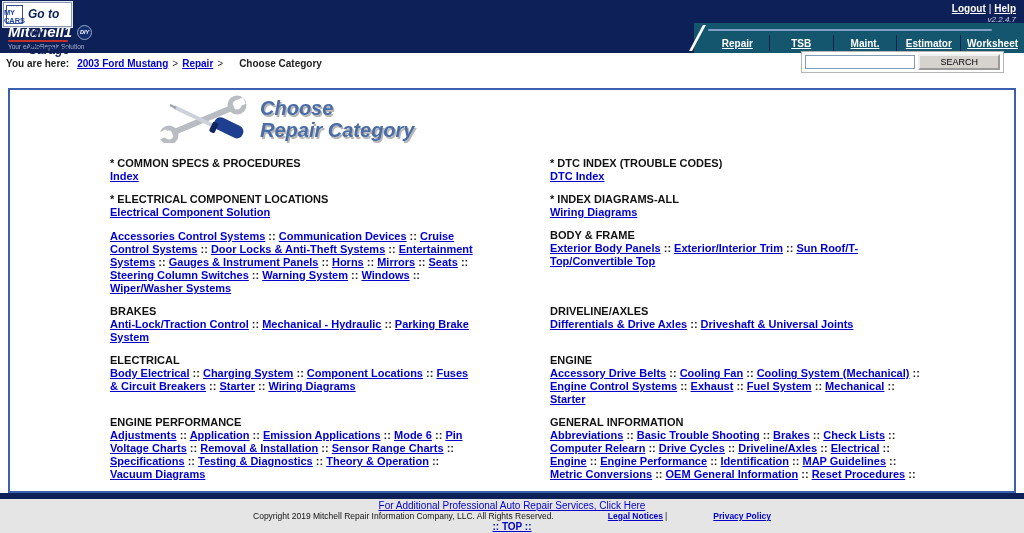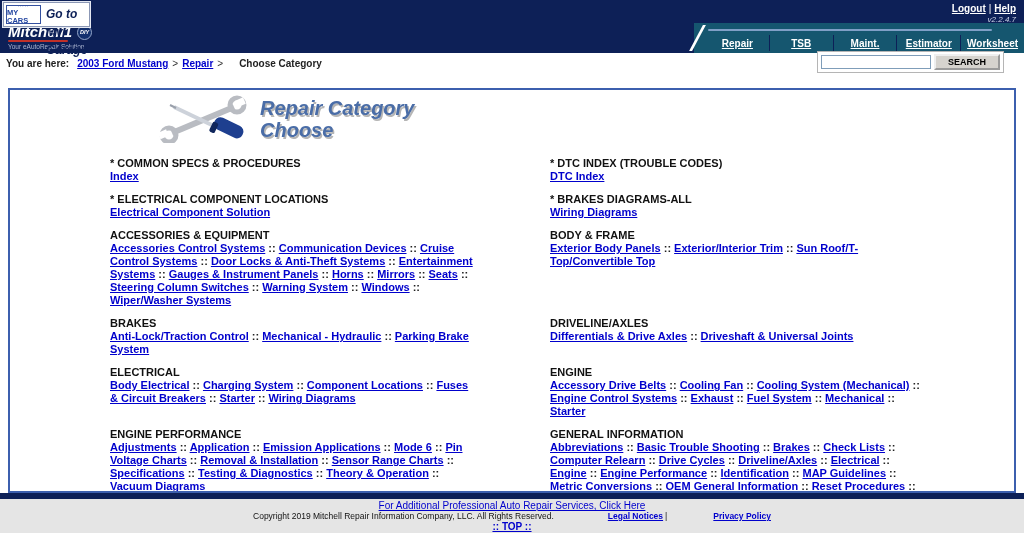--- a/index.html
+++ b/index.html
@@ -11,21 +11,21 @@
   a { text-decoration: underline; cursor: pointer; }
 
   
   .topbar { height: 23px; background: #0d2057; position: relative; }
   .mycars {
     position: absolute; left: 3px; top: 2px; height: 25px; z-index: 6;
     background: #fff; border: 1px solid #8b97b5; outline: 1px solid #e4e8f2;
     display: flex; align-items: stretch; cursor: pointer;
   }
   .plate {
-    width: 35px; border: 1px solid #3350a0; margin: 2px;
+    width: 17px; border: 1px solid #3350a0; margin: 2px;
     display: flex; flex-direction: column; align-items: center; justify-content: center;
   }
   .plate-top { font-size: 4px; line-height: 4px; color: #3350a0; letter-spacing: 1px; }
   .plate-label { font-size: 7.5px; font-weight: bold; color: #2244a0; line-height: 8px; }
   .garage {
     width: 46px; font-size: 12px; font-weight: bold; font-style: italic;
     color: #0d2057; padding: 2px 2px 2px 3px; line-height: 18px;
   }
   .top-right { position: absolute; right: 8px; top: 3px; text-align: right; }
   .top-links { font-size: 10px; color: #fff; font-weight: bold; }
@@ -63,22 +63,22 @@
   .crumb-current { font-weight: bold; margin-left: 16px; }
 
   
   .search-panel {
     position: absolute; top: 51px; right: 20px; z-index: 5;
     background: #fff; border: 1px solid #b5b5b5; padding: 2px 3px;
     display: flex; align-items: center;
   }
   .search-input { width: 110px; height: 14px; border: 1px solid #7f9db9; font-size: 10px; font-family: inherit; }
   .search-button {
-    margin-left: 3px; font-size: 9px; font-weight: bold; font-family: inherit;
-    background: #d6d3ce; border: 2px outset #efefef; padding: 0 12px; height: 16px; cursor: pointer;
+    margin-left: 3px; font-size: 9px; font-weight: normal; font-family: inherit;
+    background: #d6d3ce; border: 2px outset #efefef; padding: 0 20px; height: 16px; cursor: pointer;
   }
 
   
   .content-box { margin: 15px 8px 0; border: 2px solid #3c5fae; background: #fff; height: 405px; overflow: hidden; }
   .banner { display: flex; align-items: flex-start; padding: 5px 0 0 146px; }
   .banner-text {
     margin-left: 12px; margin-top: 2px; font-style: italic; font-weight: bold;
     font-size: 20px; line-height: 22px; color: #4a6da7; text-shadow: 1.5px 1.5px 0 #b5b5b5;
   }
   .cat-grid { display: grid; grid-template-columns: 368px 372px; column-gap: 72px; row-gap: 10px; margin: 14px 0 0 100px; }
@@ -172,43 +172,42 @@
       <circle cx="81" cy="10" r="7" fill="none" stroke="#b9bcc2" stroke-width="5"></circle>
       <rect x="3" y="36" width="9" height="7" fill="#ffffff" transform="rotate(-23 7 40)"></rect>
       <rect x="80" y="4" width="9" height="7" fill="#ffffff" transform="rotate(-23 84 8)"></rect>
 
       <line x1="18" y1="12" x2="60" y2="32" stroke="#cdd2da" stroke-width="4"></line>
       <line x1="14" y1="10" x2="20" y2="13" stroke="#9aa0ab" stroke-width="2"></line>
       <rect x="57" y="26" width="31" height="13" rx="6" fill="#1e3f8f" transform="rotate(26 72 33)"></rect>
       <rect x="55" y="27" width="6" height="11" rx="2" fill="#10265c" transform="rotate(26 58 32)"></rect>
     </svg>
     <div class="banner-text">
+      <div>Choose</div>
       <div>Repair Category</div>
-      <div>Choose</div>
     </div>
   </div>
   <div class="cat-grid" id="cat-grid">
       <div class="cat-cell">
         <div class="cat-heading">* COMMON SPECS &amp; PROCEDURES</div>
         <div class="cat-links"><a class="cat-link" href="#">Index</a></div>
       </div>
       <div class="cat-cell">
         <div class="cat-heading">* DTC INDEX (TROUBLE CODES)</div>
         <div class="cat-links"><a class="cat-link" href="#">DTC Index</a></div>
       </div>
       <div class="cat-cell">
         <div class="cat-heading">* ELECTRICAL COMPONENT LOCATIONS</div>
         <div class="cat-links"><a class="cat-link" href="#">Electrical Component Solution</a></div>
       </div>
       <div class="cat-cell">
-        <div class="cat-heading">* BRAKES DIAGRAMS-ALL</div>
+        <div class="cat-heading">* INDEX DIAGRAMS-ALL</div>
         <div class="cat-links"><a class="cat-link" href="#">Wiring Diagrams</a></div>
       </div>
       <div class="cat-cell">
-        <div class="cat-heading">ACCESSORIES &amp; EQUIPMENT</div>
         <div class="cat-links"><a class="cat-link" href="#">Accessories Control Systems</a><span class="cat-sep"> :: </span><a class="cat-link" href="#">Communication Devices</a><span class="cat-sep"> :: </span><a class="cat-link" href="#">Cruise Control Systems</a><span class="cat-sep"> :: </span><a class="cat-link" href="#">Door Locks &amp; Anti-Theft Systems</a><span class="cat-sep"> :: </span><a class="cat-link" href="#">Entertainment Systems</a><span class="cat-sep"> :: </span><a class="cat-link" href="#">Gauges &amp; Instrument Panels</a><span class="cat-sep"> :: </span><a class="cat-link" href="#">Horns</a><span class="cat-sep"> :: </span><a class="cat-link" href="#">Mirrors</a><span class="cat-sep"> :: </span><a class="cat-link" href="#">Seats</a><span class="cat-sep"> :: </span><a class="cat-link" href="#">Steering Column Switches</a><span class="cat-sep"> :: </span><a class="cat-link" href="#">Warning System</a><span class="cat-sep"> :: </span><a class="cat-link" href="#">Windows</a><span class="cat-sep"> :: </span><a class="cat-link" href="#">Wiper/Washer Systems</a></div>
       </div>
       <div class="cat-cell">
         <div class="cat-heading">BODY &amp; FRAME</div>
         <div class="cat-links"><a class="cat-link" href="#">Exterior Body Panels</a><span class="cat-sep"> :: </span><a class="cat-link" href="#">Exterior/Interior Trim</a><span class="cat-sep"> :: </span><a class="cat-link" href="#">Sun Roof/T-Top/Convertible Top</a></div>
       </div>
       <div class="cat-cell">
         <div class="cat-heading">BRAKES</div>
         <div class="cat-links"><a class="cat-link" href="#">Anti-Lock/Traction Control</a><span class="cat-sep"> :: </span><a class="cat-link" href="#">Mechanical - Hydraulic</a><span class="cat-sep"> :: </span><a class="cat-link" href="#">Parking Brake System</a></div>
       </div>

